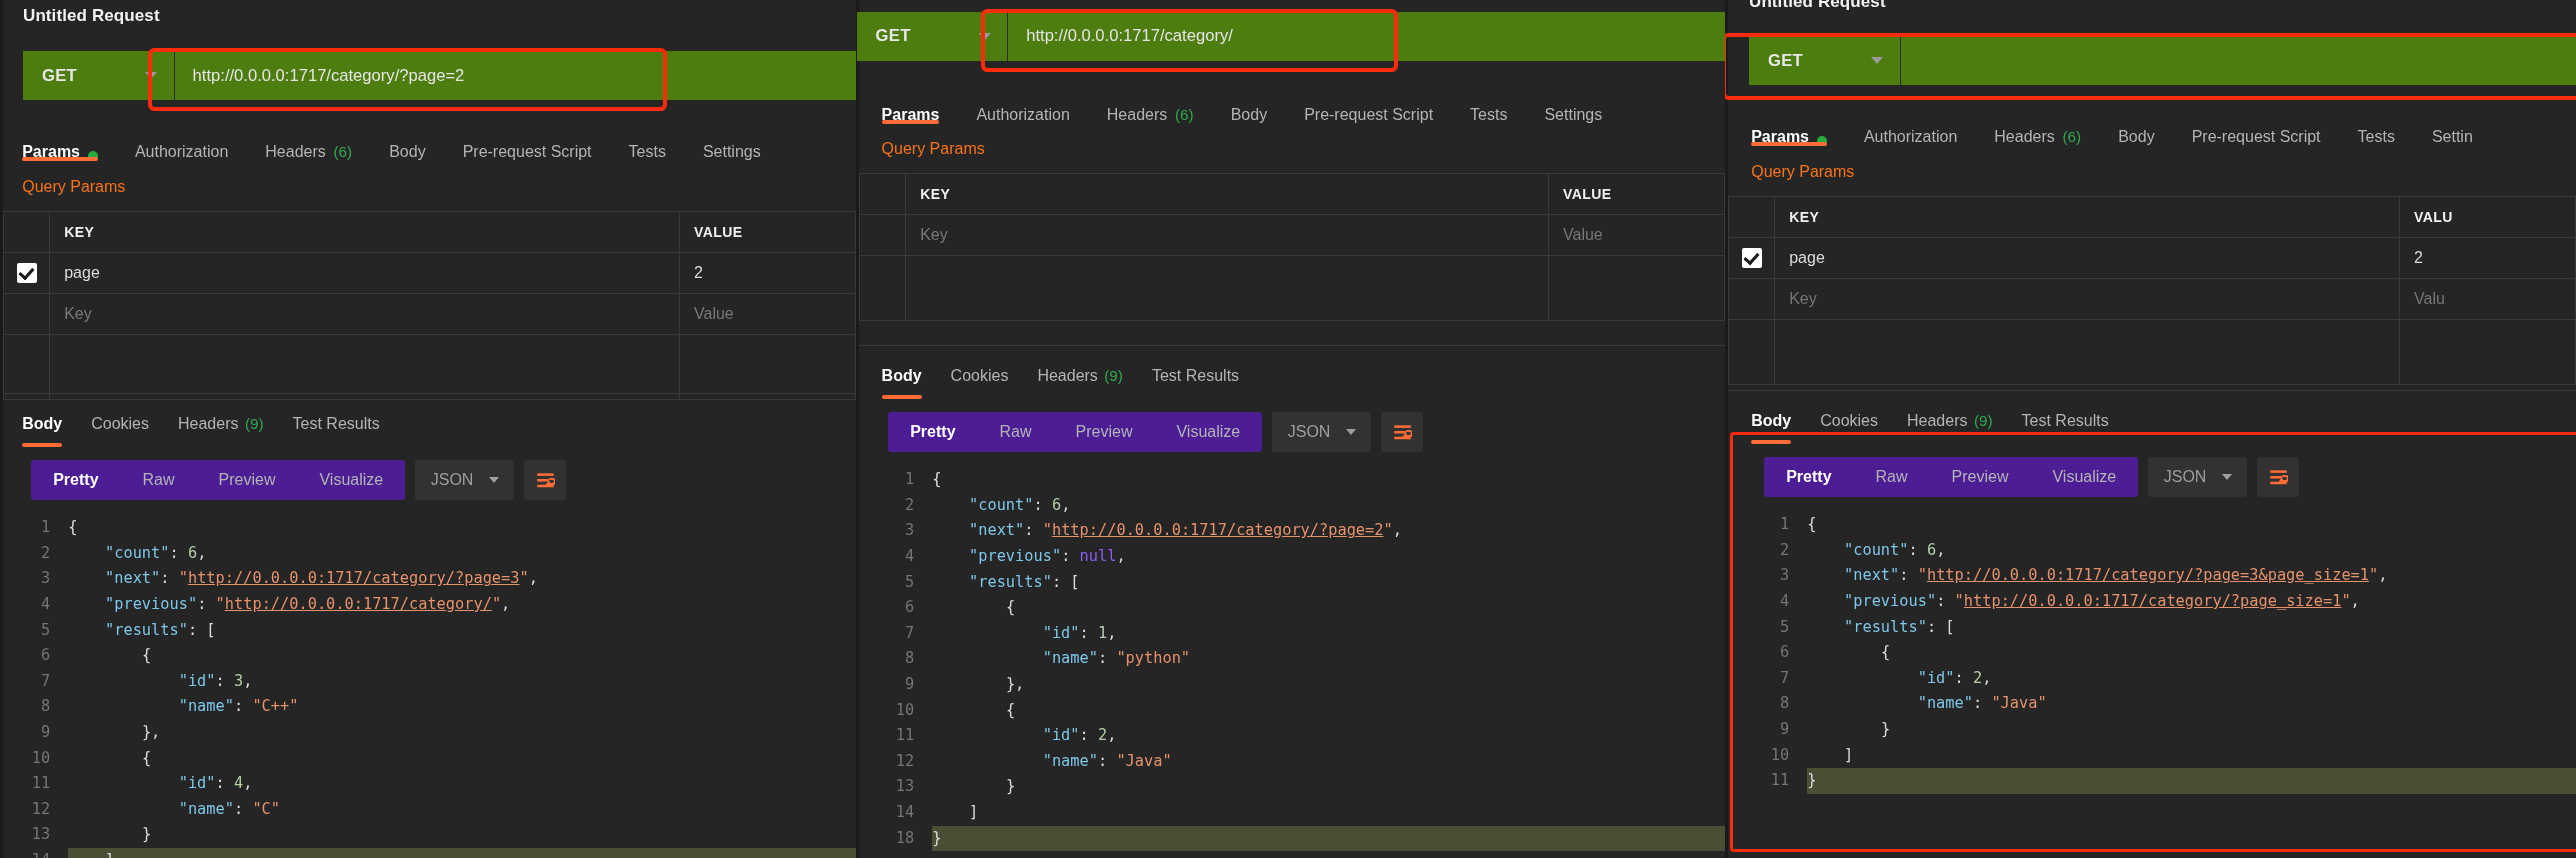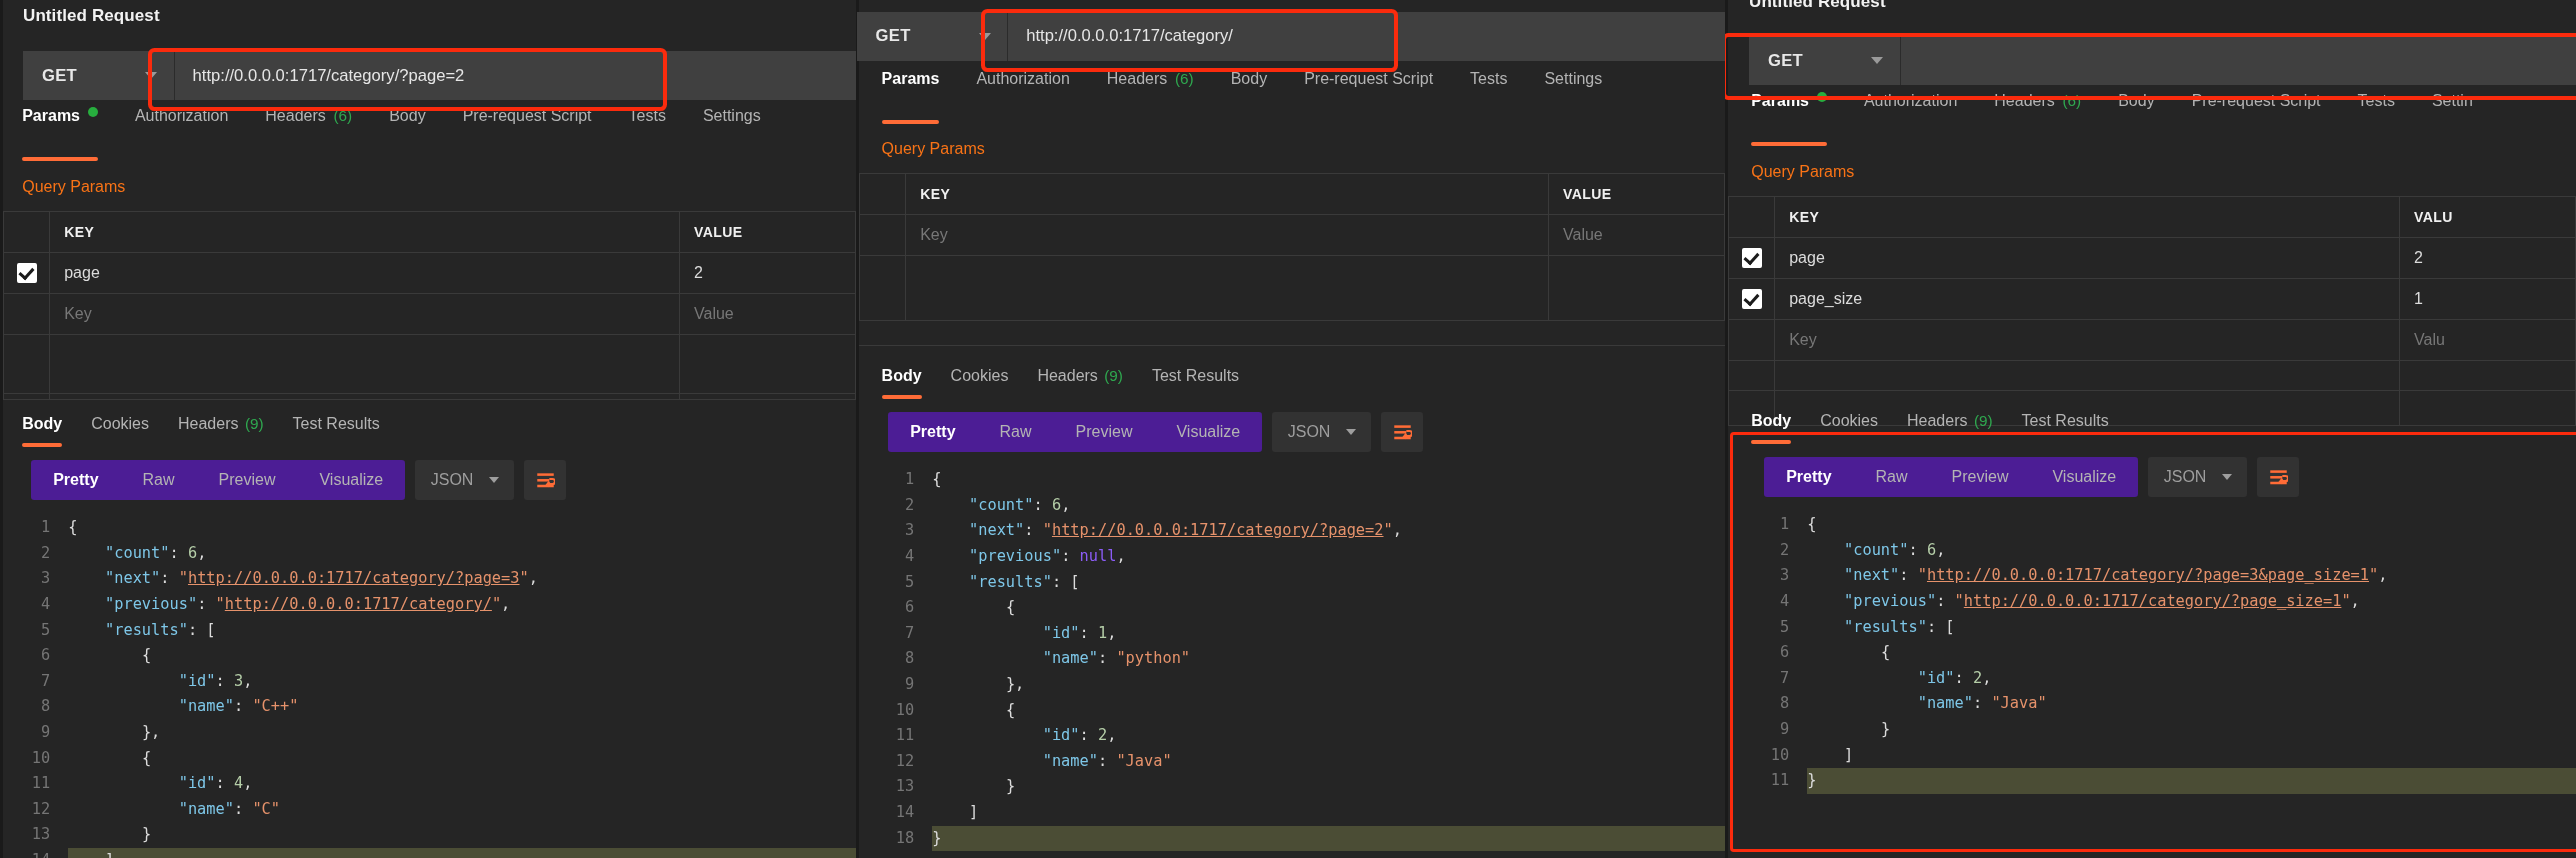--- a/index.html
+++ b/index.html
@@ -18,38 +18,38 @@
   .panel.p3{left:1725px;width:851px;}
   .edge-left{position:absolute;left:0;top:0;width:3.2px;height:100%;background:#1a1a1a;}
 
   
   .req-title{
     font-size:17px;font-weight:bold;color:#f2f2f2;
     letter-spacing:0.1px;white-space:nowrap;
   }
 
   
-  .urlbar{display:flex;align-items:stretch;background:#404040;height:49px;}
+  .urlbar{display:flex;align-items:stretch;background:#4d7c0f;height:49px;}
   .method{
     display:flex;align-items:center;justify-content:space-between;
     width:115px;padding:0 16.6px 0 19px;
     font-size:16.6px;font-weight:bold;color:#e8e8e8;letter-spacing:0.3px;
     border-right:0.6px solid #2b2b2b;
   }
   .caret{width:0;height:0;border-left:6.4px solid transparent;border-right:6.4px solid transparent;border-top:7px solid #9a9a9a;margin-left:9px;}
   .urlinput{
     flex:1;display:flex;align-items:center;padding-left:18px;
     font-size:16.6px;color:#e6e6e6;white-space:nowrap;overflow:hidden;
   }
 
   
   .reqtabs{display:flex;align-items:flex-end;gap:0;height:47px;padding-left:19px;}
   .rtab{
-    position:relative;display:flex;align-items:flex-start;gap:7.7px;
-    padding:0 18px 7px 0;margin-right:19px;height:100%;
+    position:relative;display:flex;align-items:flex-end;gap:7.7px;
+    padding:0 18px 0 0;margin-right:19px;height:100%;
     font-size:16px;color:#b4b4b4;white-space:nowrap;cursor:pointer;
   }
   .rtab:first-child{padding-left:0;}
   .rtab.active{color:#fff;font-weight:bold;}
   .rtab.active:after{
     content:"";position:absolute;left:0;bottom:0;height:3.8px;
     width:calc(100% - 18px);background:#ff6c37;border-radius:1.9px;
   }
   .greendot{width:10.2px;height:10.2px;border-radius:50%;background:#27ae3e;display:inline-block;}
   .cnt{color:#2fa84f;font-size:15.3px;}
@@ -462,25 +462,20 @@
               <th class="cbcol"></th>
               <th>KEY</th>
               <th class="valcol">VALU</th>
             </tr>
             <tr>
               <td class="cbcol"><span class="chk"></span></td>
               <td>page</td>
               <td class="valcol">2</td>
             </tr>
             <tr>
-              <td class="cbcol"><span class="chk"></span></td>
-              <td>page_size</td>
-              <td class="valcol">1</td>
-            </tr>
-            <tr>
               <td class="cbcol"></td>
               <td class="ph">Key</td>
               <td class="valcol ph">Valu</td>
             </tr>
             <tr class="blankrow">
               <td class="cbcol"></td>
               <td></td>
               <td class="valcol"></td>
             </tr>
           </tbody>

